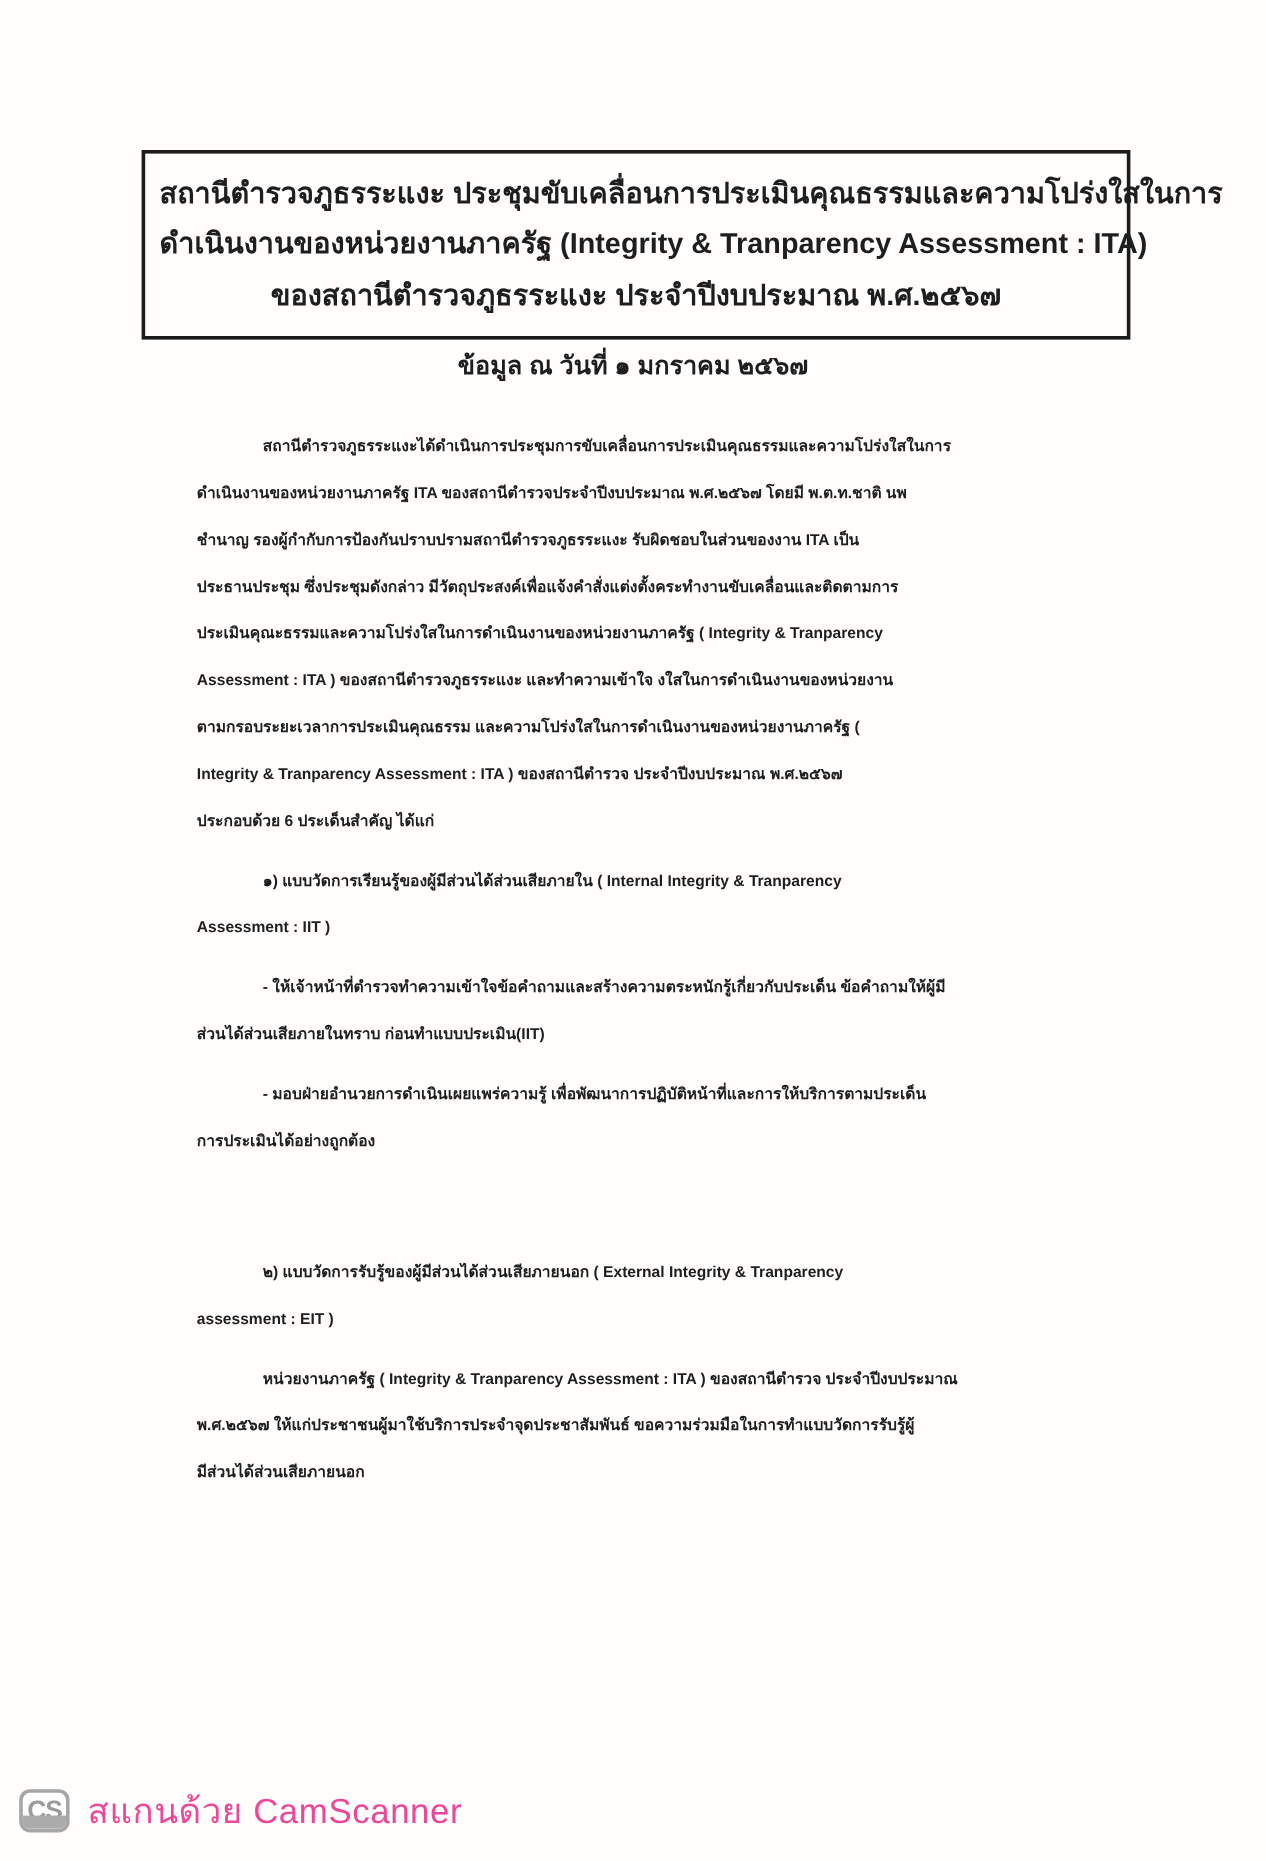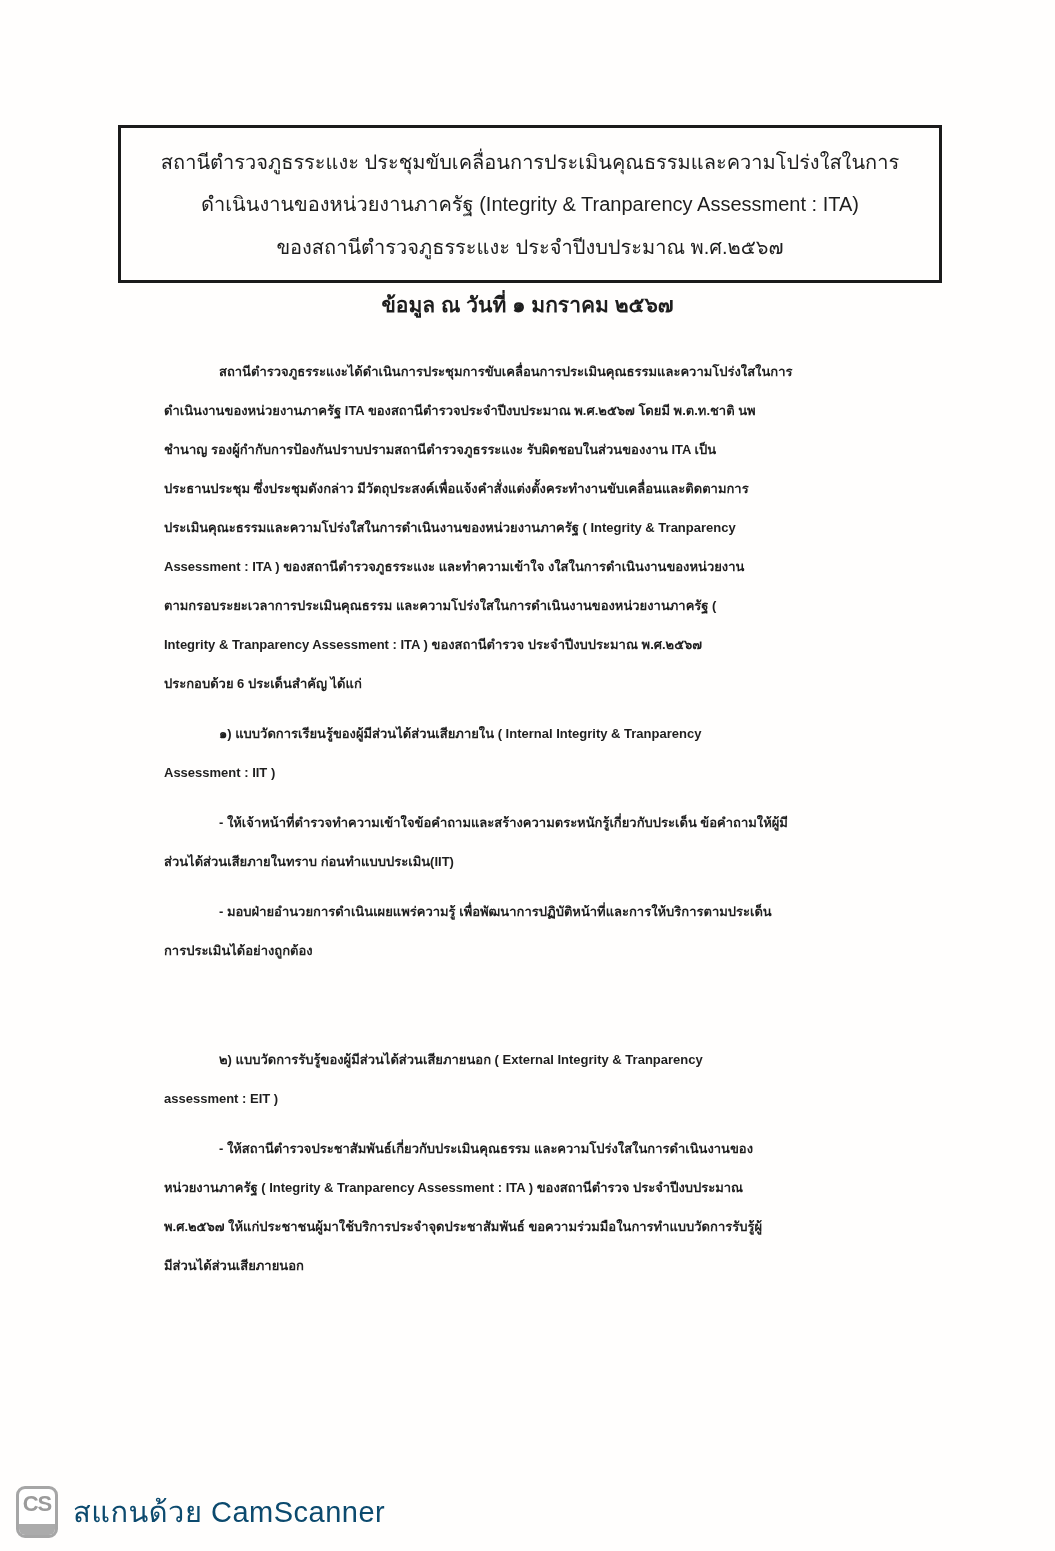--- a/index.html
+++ b/index.html
@@ -23,22 +23,22 @@
     border: 3px solid #1b1b1b;
     box-sizing: border-box;
     display: flex;
     flex-direction: column;
     justify-content: space-evenly;
     padding: 4px 12px;
     background: #fffefd;
   }
   .title-box .line {
     text-align: center;
-    font-weight: normal;
-    font-size: 20px;
+    font-weight: bold;
+    font-size: 24px;
     line-height: 26px;
     white-space: nowrap;
   }
 
   
   .subtitle {
     position: absolute;
     left: 0;
     top: 288px;
     width: 100%;
@@ -70,21 +70,21 @@
     position: absolute;
     left: 16px;
     top: 1486px;
     display: flex;
     align-items: center;
     gap: 15px;
   }
   .cs-badge {
     position: relative;
     width: 42px;
-    height: 52px;
+    height: 36px;
     border: 3px solid #a6a6a6;
     border-radius: 9px;
     box-sizing: border-box;
     background: #ffffff;
     overflow: hidden;
   }
   .cs-badge .cs-text {
     display: block;
     text-align: center;
     font-weight: bold;
@@ -94,21 +94,21 @@
     letter-spacing: -1px;
   }
   .cs-badge .cs-tab {
     position: absolute;
     left: 0; right: 0; bottom: 0;
     height: 11px;
     background: #ababab;
   }
   .footer-label {
     font-size: 29px;
-    color: #0c4a6e;
+    color: #ec4899;
     letter-spacing: 0.5px;
     white-space: nowrap;
   }
 </style>
 </head>
 <body>
 
 <div class="page">
 
   <div class="title-box">
@@ -146,21 +146,20 @@
         <div class="line">- มอบฝ่ายอำนวยการดำเนินเผยแพร่ความรู้ เพื่อพัฒนาการปฏิบัติหน้าที่และการให้บริการตามประเด็น</div>
         <div class="line">การประเมินได้อย่างถูกต้อง</div>
       </div>
 
     <div class="block gap-top">
         <div class="line">๒) แบบวัดการรับรู้ของผู้มีส่วนได้ส่วนเสียภายนอก ( External Integrity &amp; Tranparency</div>
         <div class="line">assessment : EIT )</div>
       </div>
 
     <div class="block">
-        <div class="line">- ให้สถานีตำรวจประชาสัมพันธ์เกี่ยวกับประเมินคุณธรรม และความโปร่งใสในการดำเนินงานของ</div>
         <div class="line">หน่วยงานภาครัฐ ( Integrity &amp; Tranparency Assessment : ITA ) ของสถานีตำรวจ ประจำปีงบประมาณ</div>
         <div class="line">พ.ศ.๒๕๖๗ ให้แก่ประชาชนผู้มาใช้บริการประจำจุดประชาสัมพันธ์ ขอความร่วมมือในการทำแบบวัดการรับรู้ผู้</div>
         <div class="line">มีส่วนได้ส่วนเสียภายนอก</div>
       </div>
 
   </div>
 
   <div class="footer">
     <div class="cs-badge">
       <span class="cs-text">CS</span>

